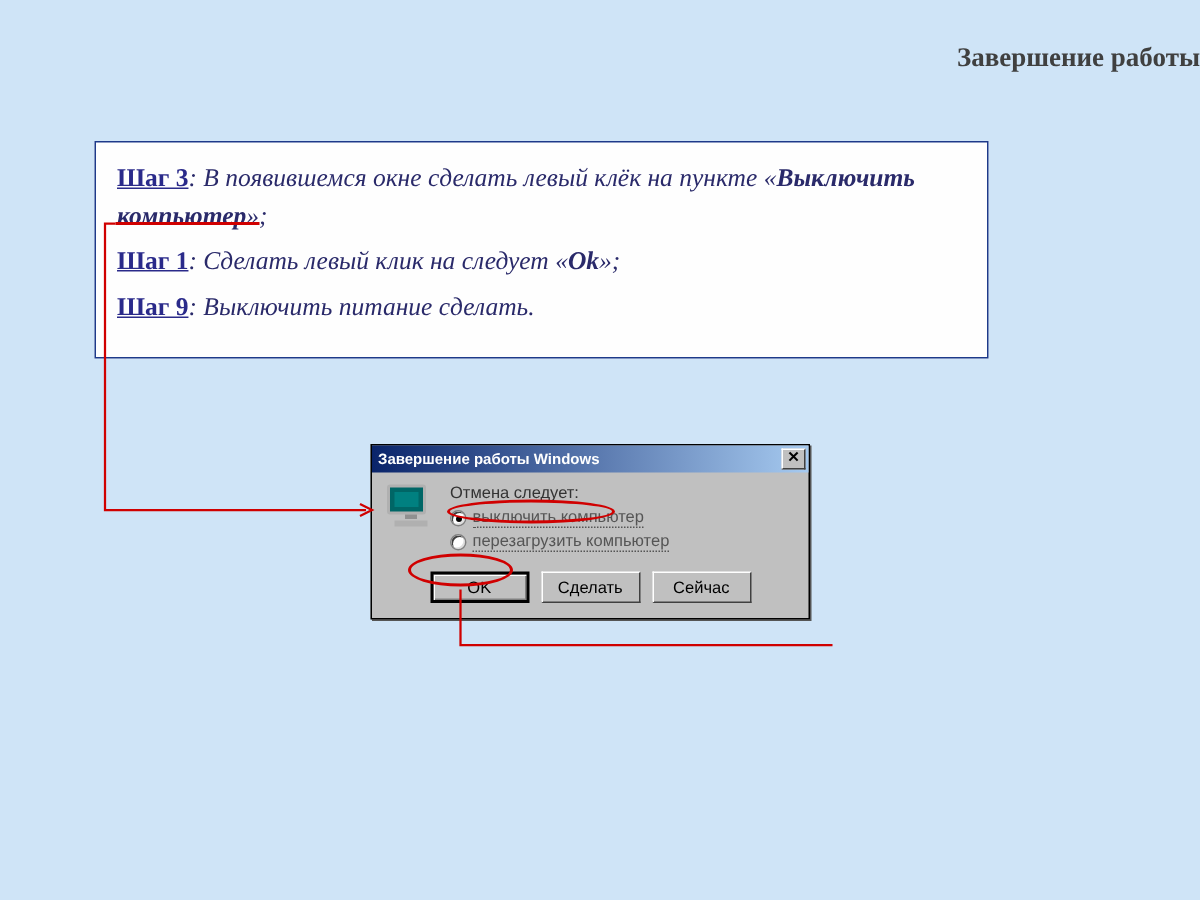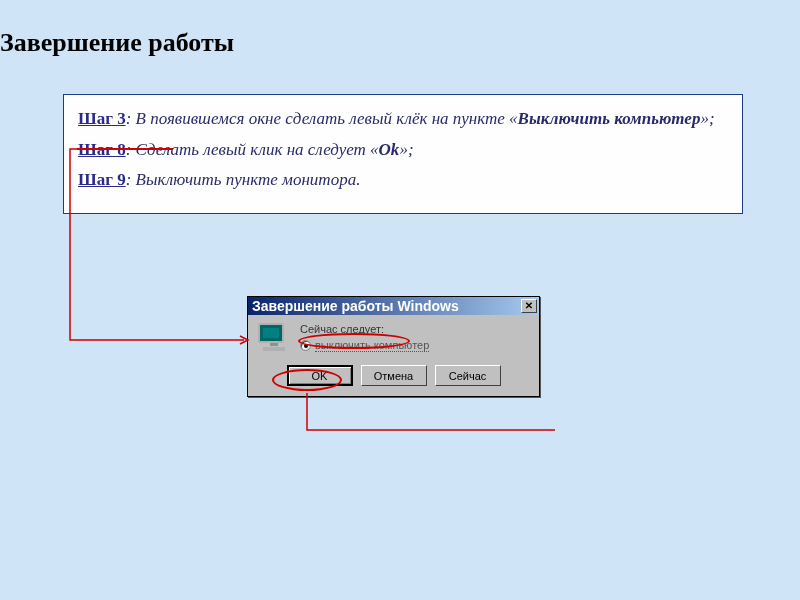--- a/index.html
+++ b/index.html
@@ -5,31 +5,31 @@
     * { box-sizing: border-box; margin: 0; padding: 0; }
     body {
       width: 800px;
       height: 600px;
       background: #cfe4f7;
       font-family: "Times New Roman", serif;
       position: relative;
       overflow: hidden;
     }
     .title {
-      text-align: left;
-      font-size: 26px;
+      text-align: right;
+      font-size: 18px;
       font-weight: bold;
-      color: #000000;
+      color: #404040;
       padding-top: 28px;
     }
     .instruction-box {
       position: absolute;
       left: 63px;
       top: 94px;
-      width: 680px;
+      width: 596px;
       background: #fefefe;
       border: 1px solid #1e3a8a;
       padding: 12px 14px 14px 14px;
     }
     .instruction-box p {
       font-size: 17px;
       line-height: 1.45;
       color: #2a2a6a;
       margin-bottom: 6px;
     }
@@ -62,21 +62,21 @@
     .titlebar {
       background: linear-gradient(to right, #0a246a, #a6caf0);
       height: 18px;
       display: flex;
       align-items: center;
       justify-content: space-between;
       padding: 0 2px 0 4px;
       color: #fff;
       font-weight: bold;
     }
-    .titlebar-text { font-size: 14px; }
+    .titlebar-text { font-size: 10px; }
     .close-btn {
       width: 16px; height: 14px;
       background: #c0c0c0;
       border: 1px solid #fff;
       border-right-color: #404040;
       border-bottom-color: #404040;
       display: flex; align-items: center; justify-content: center;
       font-size: 10px; font-weight: bold; color: #000;
       line-height: 1;
     }
@@ -151,51 +151,55 @@
 </head>
 <body>
 
 <h1 class="title">Завершение работы</h1>
 
 <div class="instruction-box">
   <p>
     <span class="step-label">Шаг 3</span><span class="step-text-italic">: В появившемся окне сделать левый клёк на пункте «</span><span class="step-emph">Выключить компьютер</span><span class="step-text-italic">»;</span>
   </p>
   <p>
-    <span class="step-label">Шаг 8</span><span class="step-text-italic">: Сделать левый клик на следует «</span><span class="step-emph">Ok</span><span class="step-text-italic">»;</span>
+    <span class="step-label">Шаг 1</span><span class="step-text-italic">: Сделать левый клик на следует «</span><span class="step-emph">Ok</span><span class="step-text-italic">»;</span>
   </p>
   <p>
-    <span class="step-label">Шаг 9</span><span class="step-text-italic">: Выключить пункте монитора.</span>
+    <span class="step-label">Шаг 9</span><span class="step-text-italic">: Выключить питание сделать.</span>
   </p>
 </div>
 
 <div class="red-underline ru1"></div>
 
 <div class="dialog">
   <div class="titlebar">
     <span class="titlebar-text">Завершение работы Windows</span>
     <span class="close-btn">✕</span>
   </div>
   <div class="dialog-body">
     <div class="pc-icon">
       <div class="monitor"></div>
         <div class="stand"></div>
         <div class="base"></div>
     </div>
     <div class="radio-group">
-      <div class="hdr">Сейчас следует:</div>
+      <div class="hdr">Отмена следует:</div>
       <div class="radio-row">
         <span class="radio checked"></span>
         <span class="dotted">выключить компьютер</span>
+      </div>
+      <div class="radio-row">
+        <span class="radio"></span>
+        <span class="dotted">перезагрузить компьютер</span>
       </div>
     </div>
   </div>
   <div class="button-row">
     <div class="btn98 default">OK</div>
-    <div class="btn98">Отмена</div>
+    <div class="btn98">Сделать</div>
     <div class="btn98">Сейчас</div>
   </div>
 </div>
 
 <div class="oval oval1"></div>
 <div class="oval oval2"></div>
 
 <svg class="wires">
 
   <path d="M 77 149 L 70 149 L 70 340 L 240 340 L 244 340" stroke="#d00000" stroke-width="1.5" fill="none"></path>

